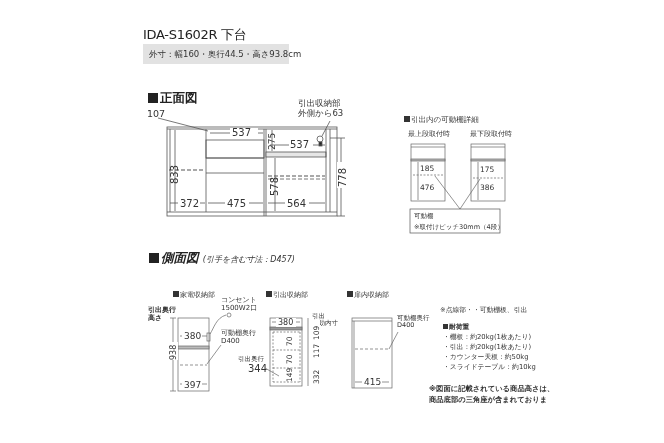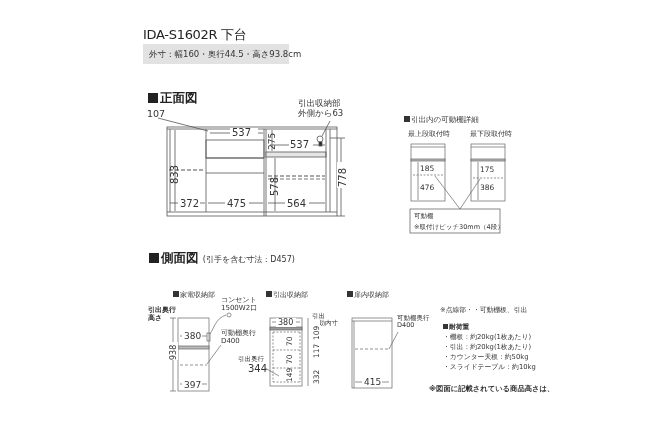--- a/index.html
+++ b/index.html
@@ -115,21 +115,21 @@
     <rect x="410" y="209" width="90" height="24" stroke="#555"></rect>
   </g>
   <text x="420" y="171" font-size="7.5">185</text>
   <text x="420" y="190" font-size="7.5">476</text>
   <text x="480" y="172" font-size="7.5">175</text>
   <text x="480" y="190" font-size="7.5">386</text>
   <text x="414" y="218" font-size="6.5">可動棚</text>
   <text x="414" y="229" font-size="6.5">※取付けピッチ30mm（4段）</text>
 </svg>
 
-<div class="abs sec-h" style="left:149px;top:250px;"><span class="sq"></span><span>側面図</span> <span class="note">(引手を含む寸法：D457)</span></div>
+<div class="abs sec-h" style="left:149px;top:250px;font-style:italic;"><span class="sq"></span><span>側面図</span> <span class="note">(引手を含む寸法：D457)</span></div>
 
 <div class="abs sub-h" style="left:173px;top:290px;"><span class="sq"></span><span>家電収納部</span></div>
 <div class="abs sub-h" style="left:266px;top:290px;"><span class="sq"></span><span>引出収納部</span></div>
 <div class="abs sub-h" style="left:347px;top:290px;"><span class="sq"></span><span>扉内収納部</span></div>
 
 <div class="abs lbl" style="left:148px;top:306px;font-weight:bold;">
   <div>引出奥行</div>
   <div>高さ</div>
 </div>
 <div class="abs lbl" style="left:221px;top:296px;">
@@ -216,13 +216,14 @@
 <div class="abs note-txt" style="left:440px;top:306px;">※点線部・・可動棚板、引出</div>
 <div class="abs note-txt" style="left:443px;top:323px;font-weight:bold;"><span class="sq" style="display:inline-block;width:5px;height:5px;background:#333;margin-right:1px;"></span><span>耐荷重</span></div>
 <div class="abs note-txt" style="left:443px;top:333px;">
   <div>・棚板：約20kg(1枚あたり)</div>
   <div>・引出：約20kg(1枚あたり)</div>
   <div>・カウンター天板：約50kg</div>
   <div>・スライドテーブル：約10kg</div>
 </div>
 <div class="abs notice" style="left:429px;top:384px;font-weight:bold;">
   <div>※図面に記載されている商品高さは、</div>
+  <div>商品底部の三角座が含まれておりま</div>
 </div>
 
 </body></html>

